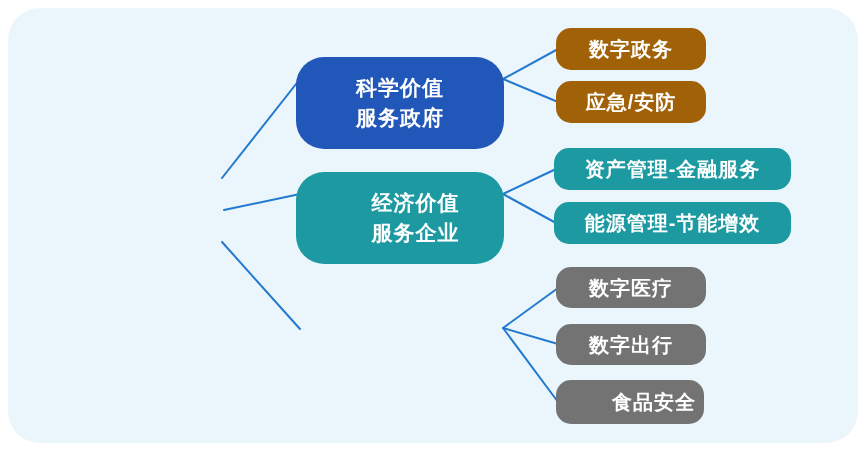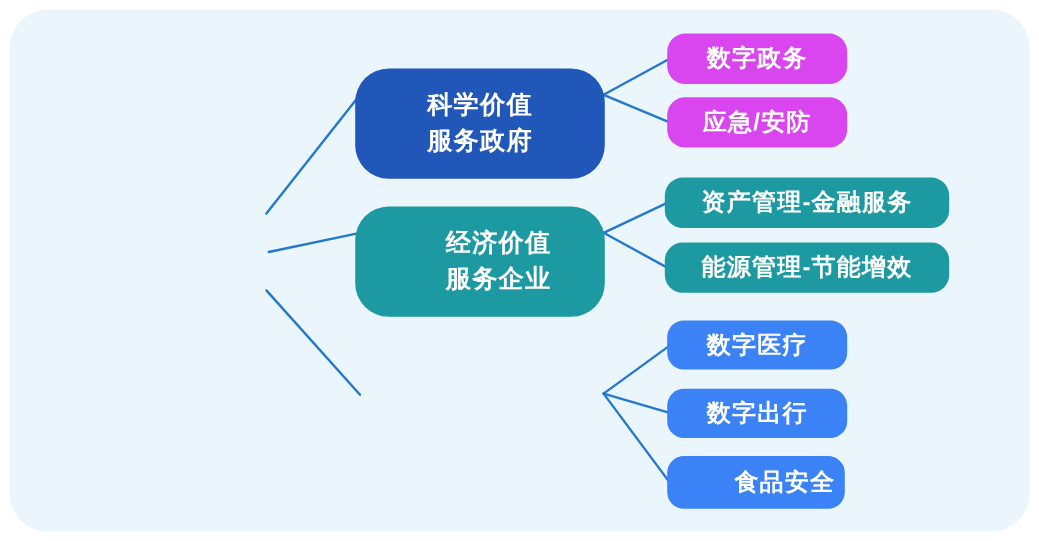--- a/index.html
+++ b/index.html
@@ -33,23 +33,23 @@
   .node-branch {
     left: 296px; width: 208px; height: 92px;
     border-radius: 28px; font-size: 21px; margin-top: 24px;
   }
   .branch-gov { top: 33px;  background: #2157B8; }
   .branch-ent { top: 148px; background: #1D9AA1; padding-left: 31px; }
   .branch-pub { top: 281px; background: #0C80D2; }
   .node-leaf {
     border-radius: 15px; font-size: 20px; line-height: 1;
   }
-  .leaf-gov { background: #d946ef; }
+  .leaf-gov { background: #a16207; }
   .leaf-ent { background: #1D9AA1; }
-  .leaf-pub { background: #3b82f6; border-radius: 14px; }
+  .leaf-pub { background: #737373; }
   .leaf-1 { left: 556px; top: 28px;  width: 150px; height: 42px; }
   .leaf-2 { left: 556px; top: 81px;  width: 150px; height: 42px; }
   .leaf-3 { left: 554px; top: 148px; width: 237px; height: 42px; }
   .leaf-4 { left: 554px; top: 202px; width: 237px; height: 42px; }
   .leaf-5 { left: 556px; top: 267px; width: 150px; height: 41px; }
   .leaf-6 { left: 556px; top: 324px; width: 150px; height: 41px; }
   .leaf-7 { left: 556px; top: 380px; width: 148px; height: 44px; padding-left: 48px; }
 </style>
 </head>
 <body>

